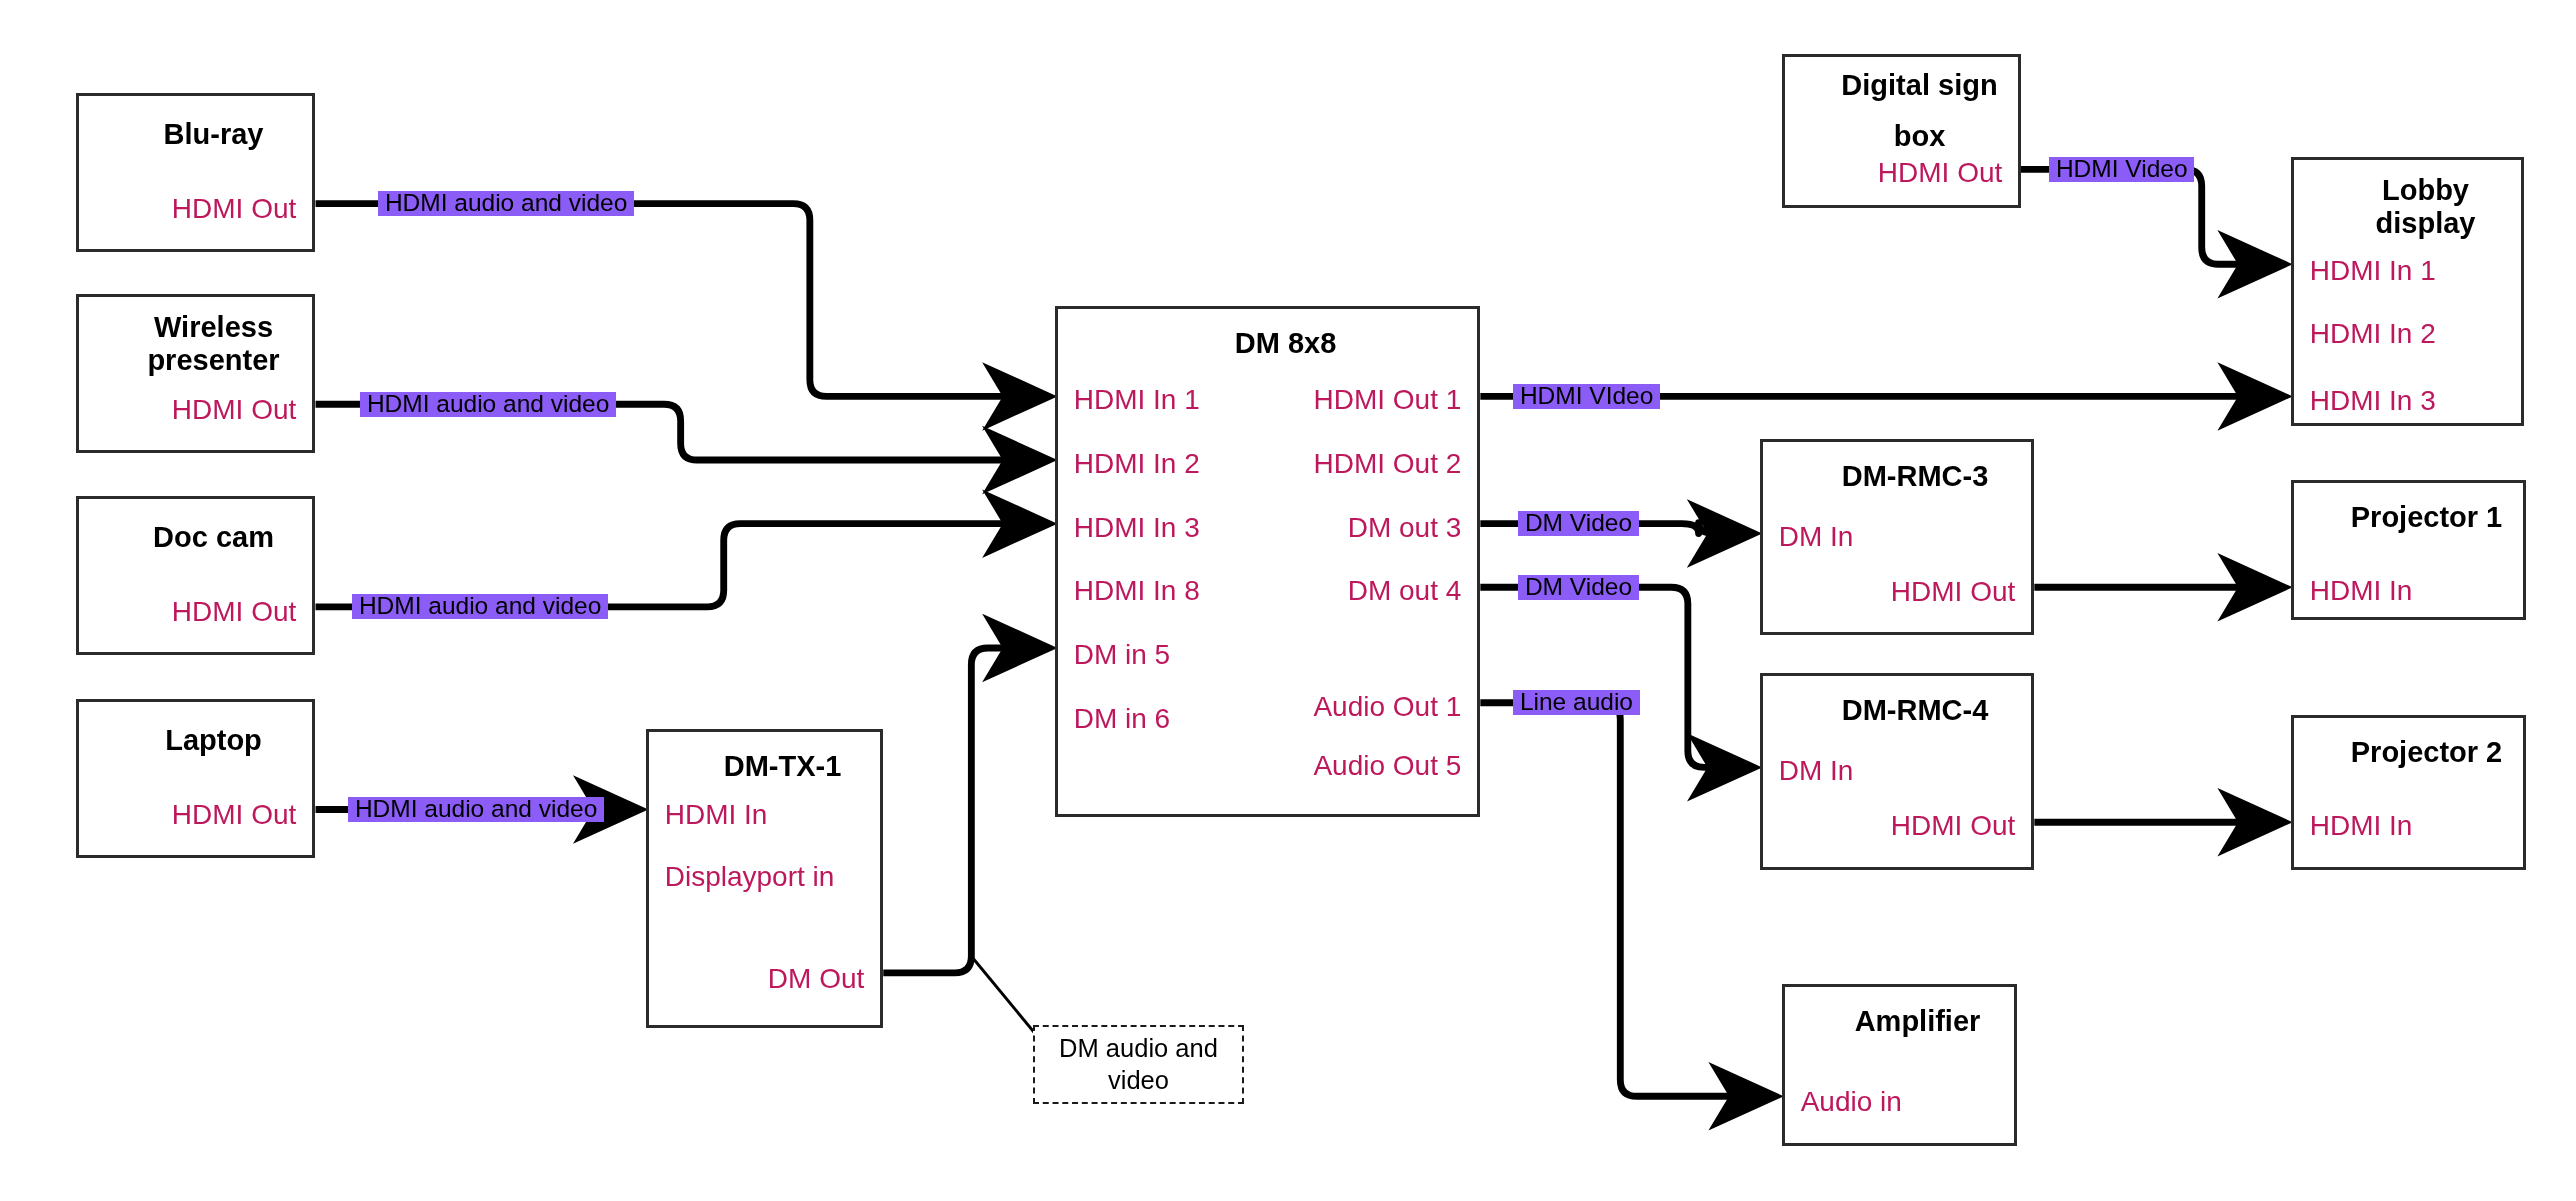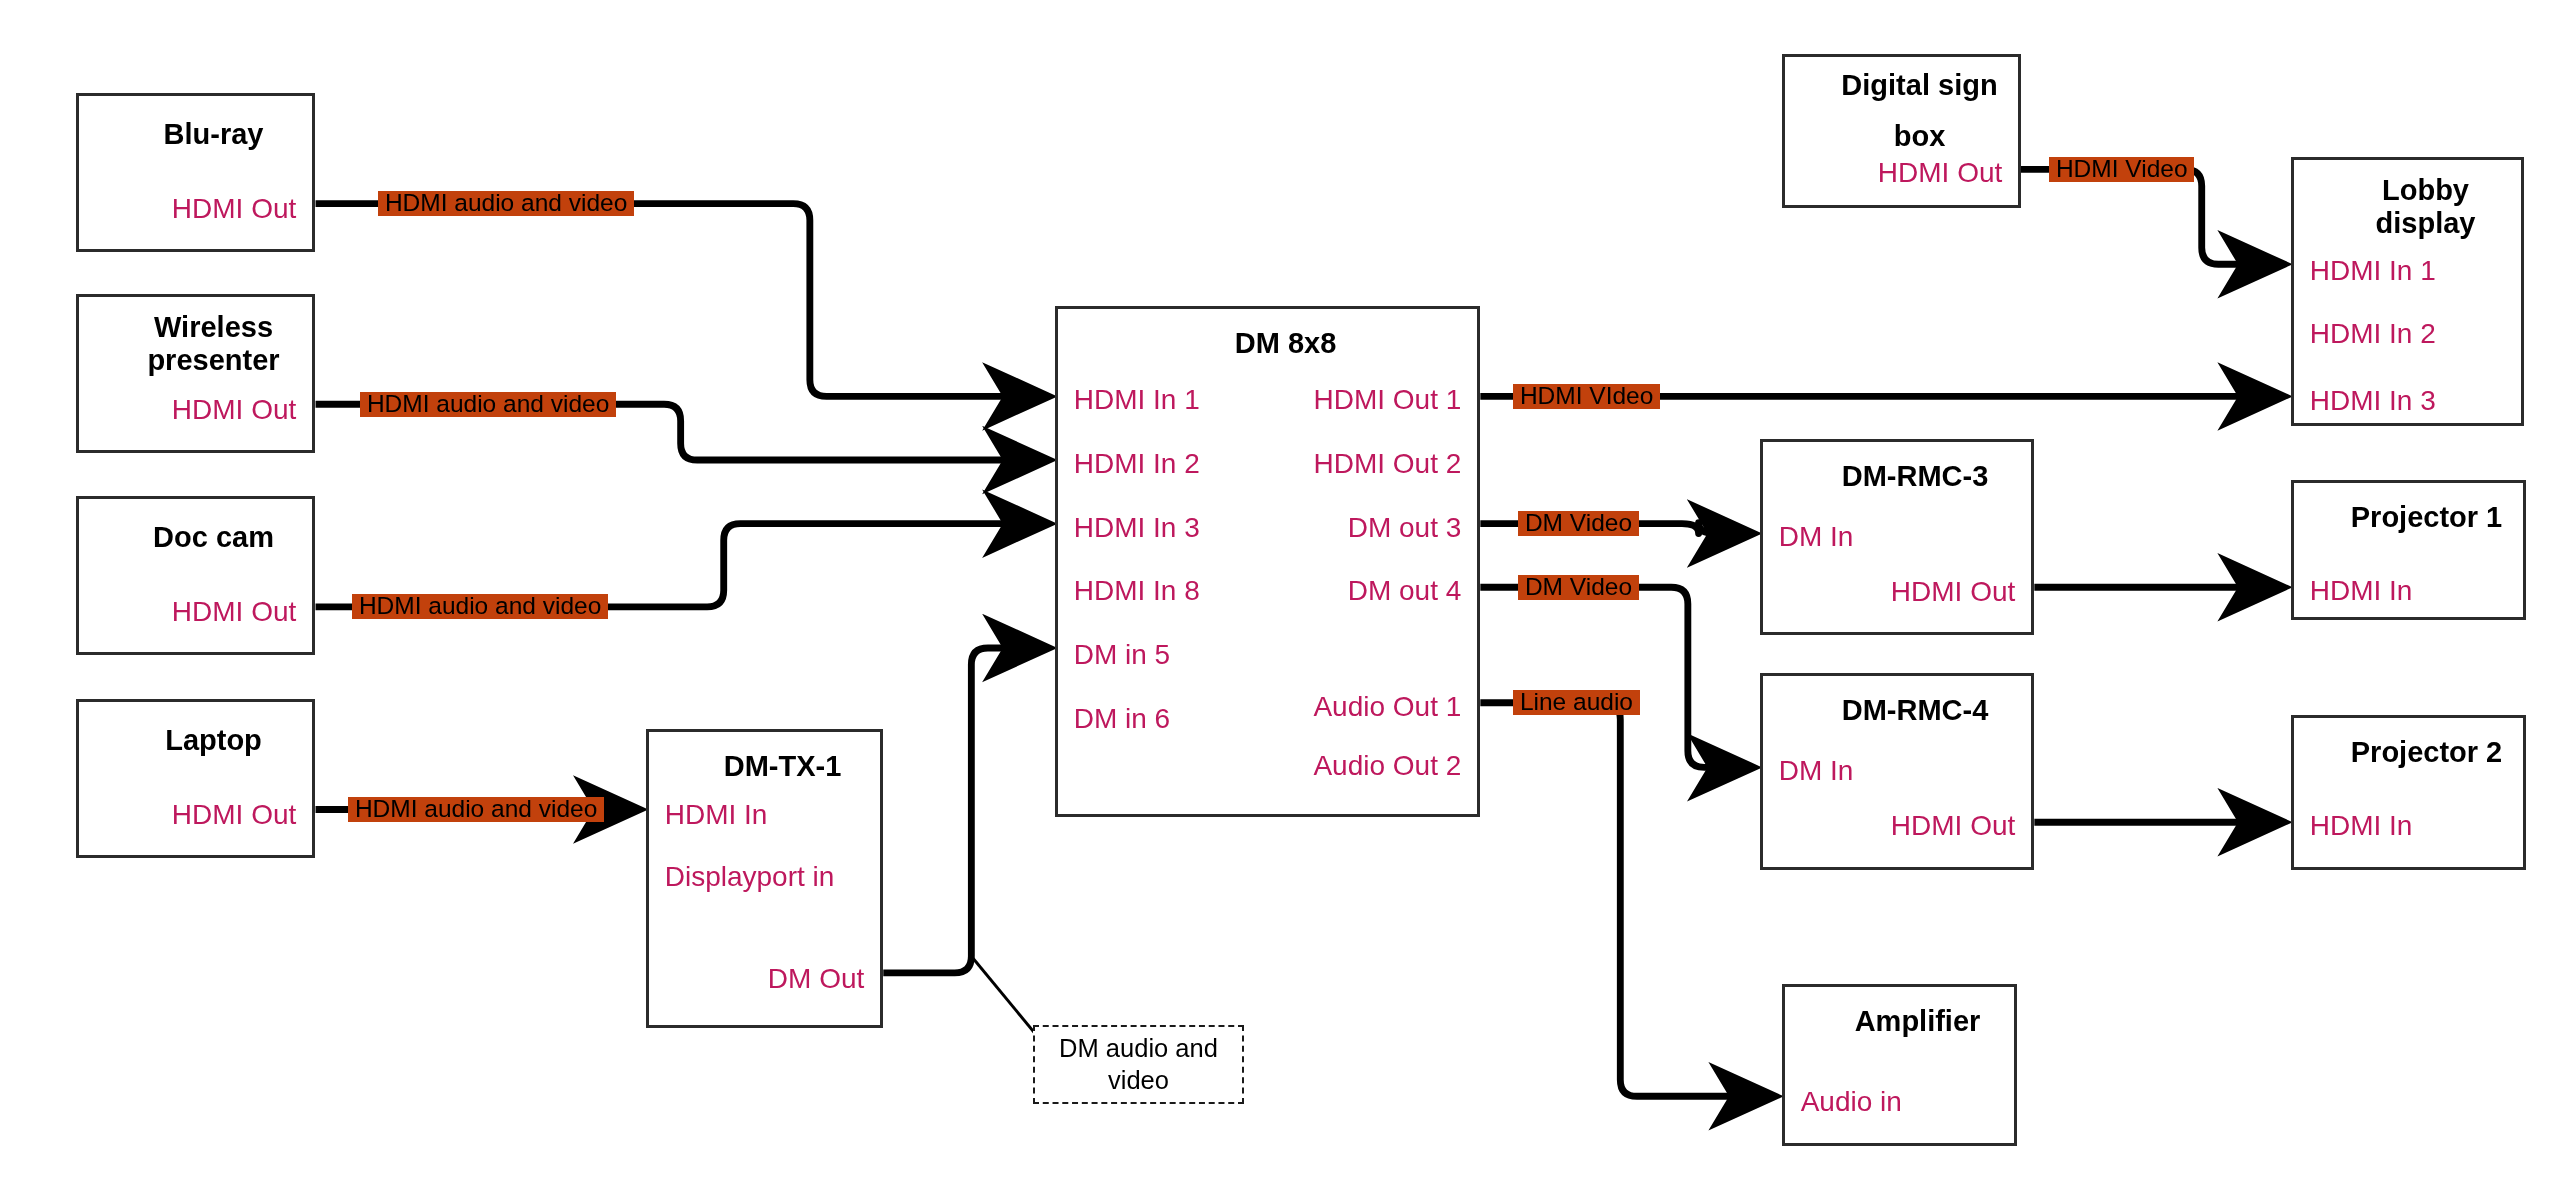--- a/index.html
+++ b/index.html
@@ -49,21 +49,21 @@
     color: #be185d;
     white-space: nowrap;
     line-height: 1;
   }
   .port.left  { left: 15.7px;  text-align: left; }
   .port.right { right: 15.7px; text-align: right; }
   .edge-label {
     position: absolute;
     font-size: 24.5px;
     color: #000;
-    background: #c2410c;
+    background: #8b5cf6;
     padding: 0 6.9px;
     white-space: nowrap;
     z-index: 3;
     line-height: 1;
   }
   .callout {
     position: absolute;
     box-sizing: border-box;
     border: 2.9px dashed #1a1a1a;
     background: #ffffff;
@@ -156,21 +156,21 @@
     <div class="port left" style="top:205px;">HDMI In 3</div>
     <div class="port left" style="top:268px;">HDMI In 8</div>
     <div class="port left" style="top:332px;">DM in 5</div>
     <div class="port left" style="top:396px;">DM in 6</div>
 
     <div class="port right" style="top:77px;">HDMI Out 1</div>
     <div class="port right" style="top:141px;">HDMI Out 2</div>
     <div class="port right" style="top:205px;">DM out 3</div>
     <div class="port right" style="top:268px;">DM out 4</div>
     <div class="port right" style="top:384px;">Audio Out 1</div>
-    <div class="port right" style="top:443px;">Audio Out 2</div>
+    <div class="port right" style="top:443px;">Audio Out 5</div>
   </div>
 
   <div class="node" style="left:1782px; top:54px; width:239px; height:154px;">
     <div class="node-title" style="top:11.7px;">Digital sign</div>
     <div class="node-title" style="top:63px;">box</div>
     <div class="port right" style="top:102px;">HDMI Out</div>
   </div>
 
   <div class="node" style="left:2291px; top:157px; width:233px; height:269px;">
     <div class="node-title" style="top:13.7px;">Lobby</div>

